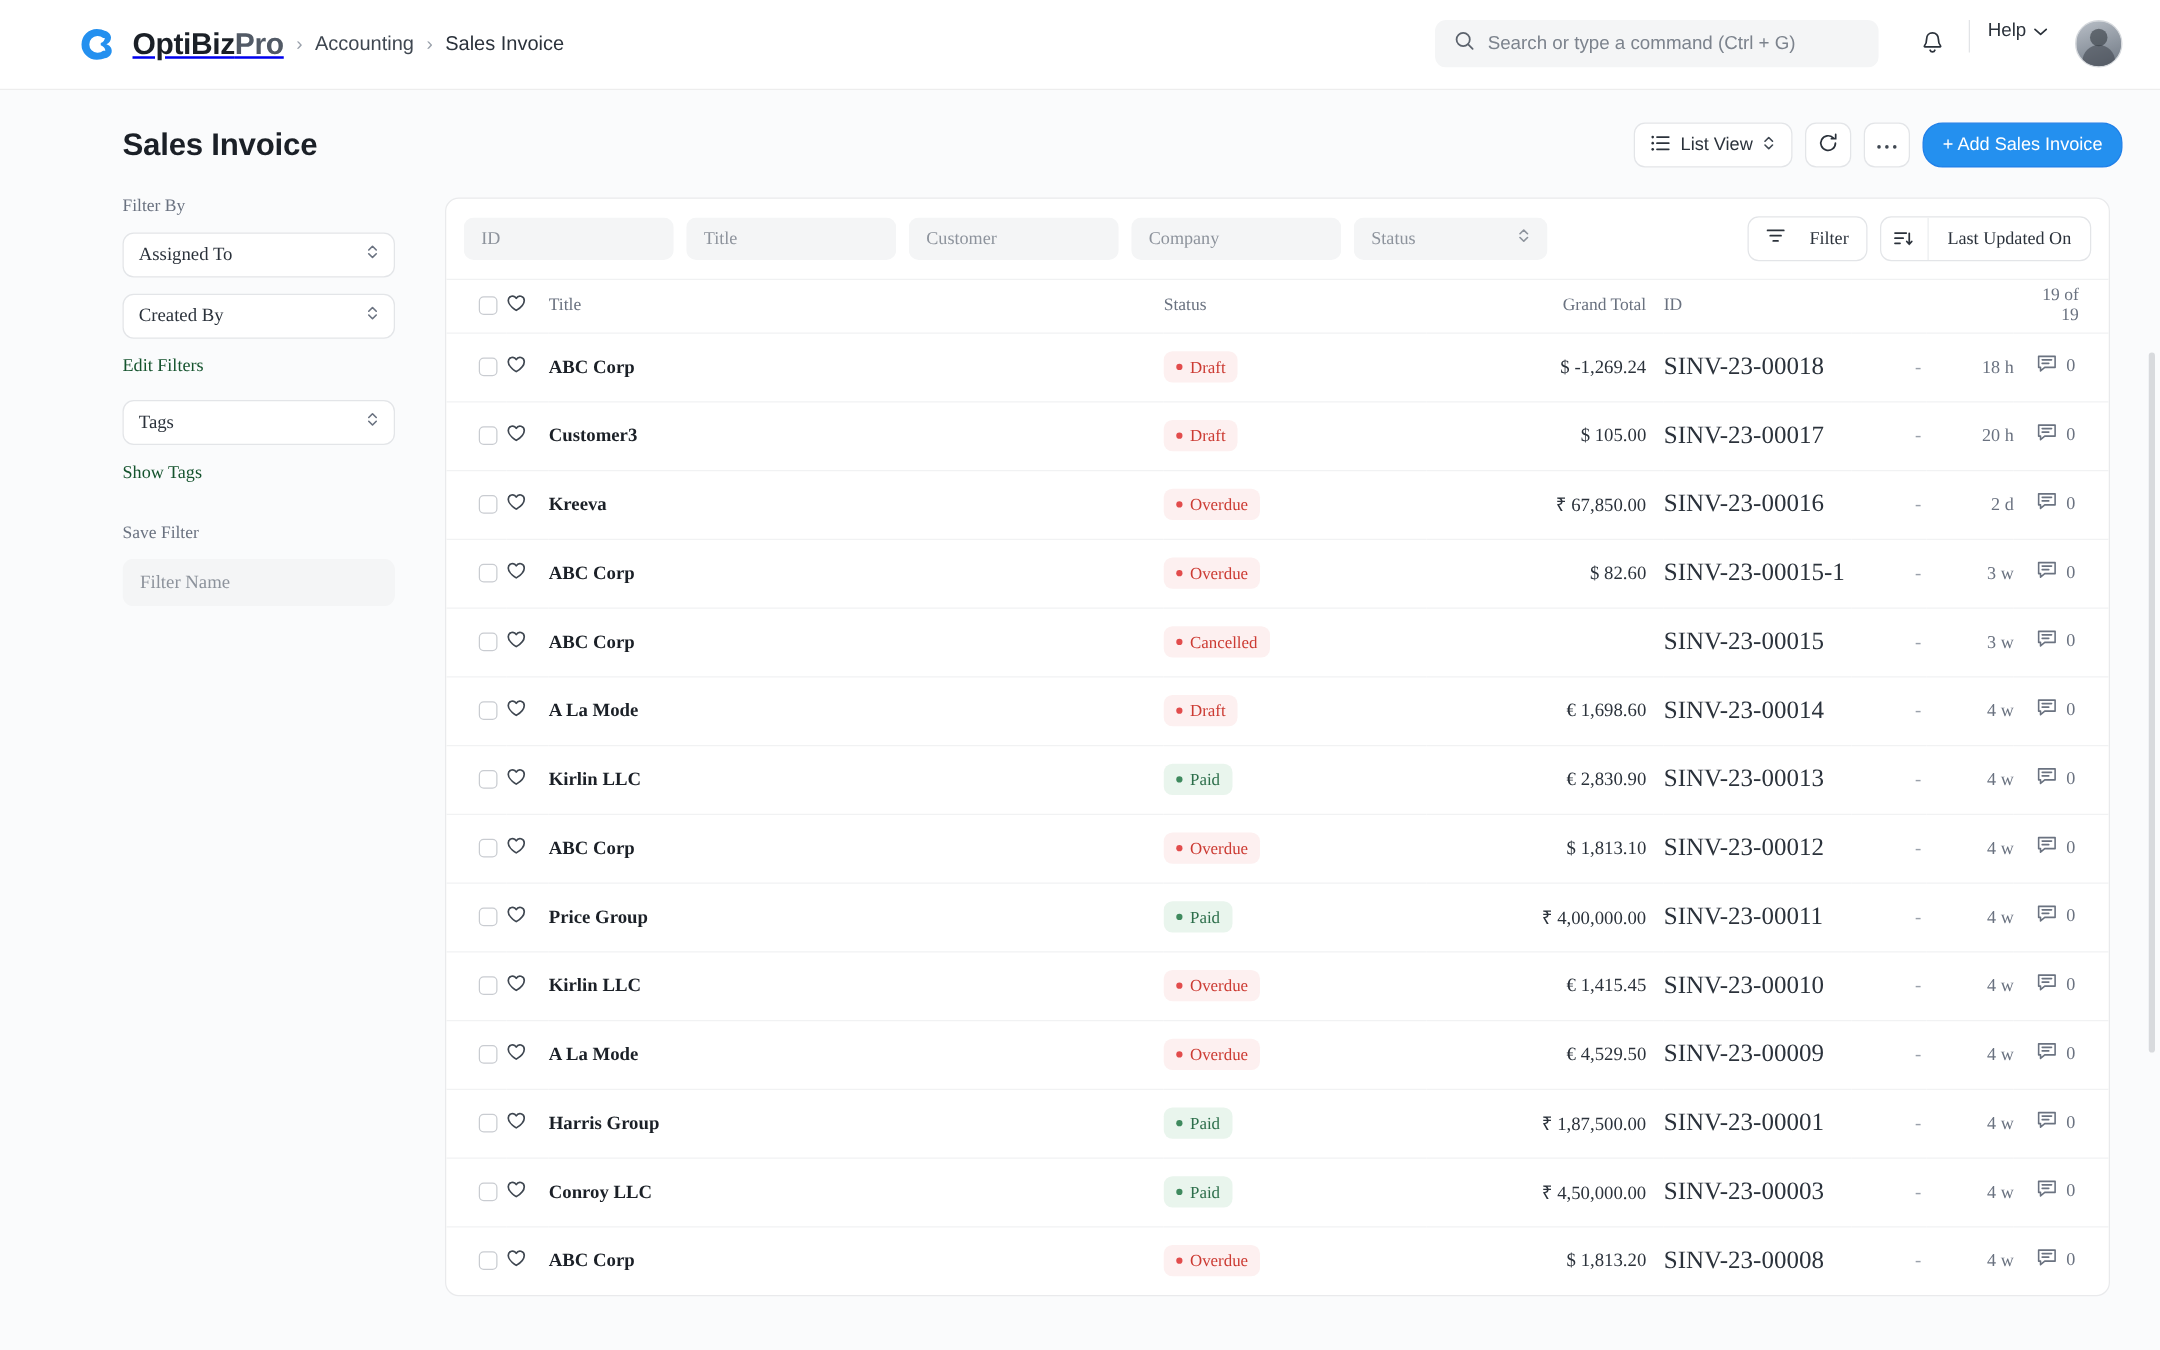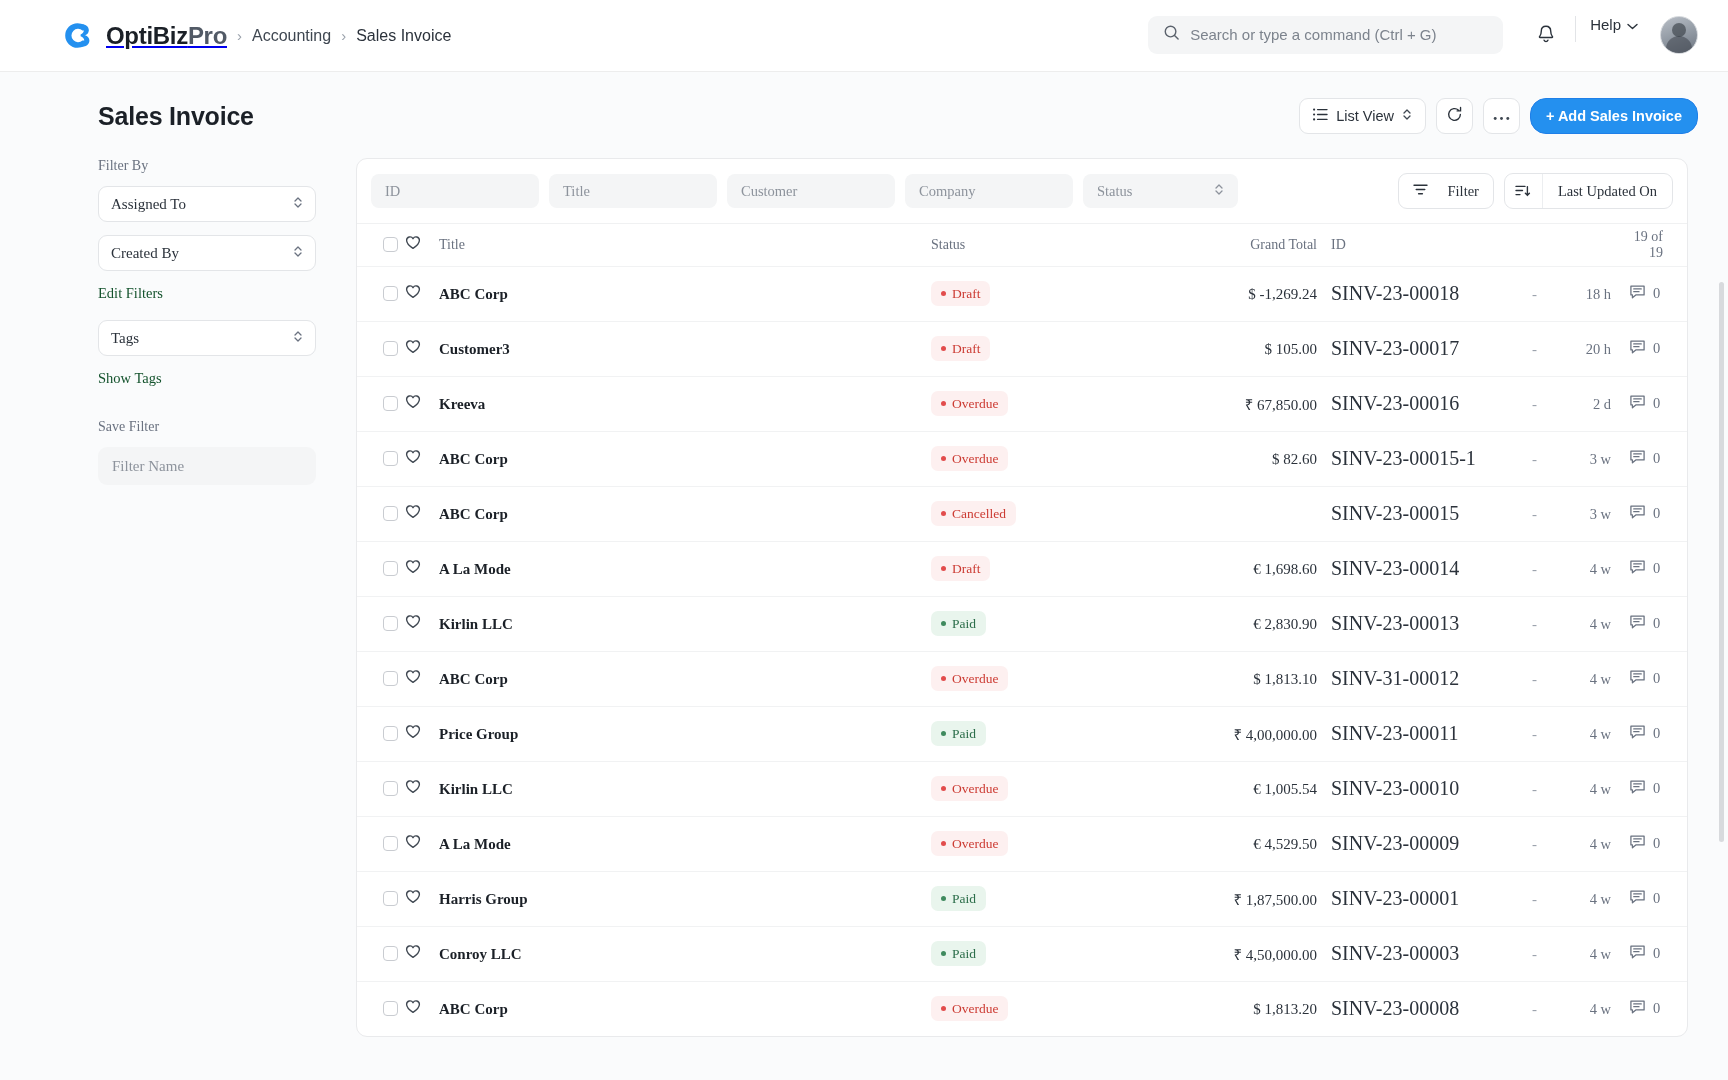--- a/index.html
+++ b/index.html
@@ -85,21 +85,21 @@
   .btn {
     height: 36px; border-radius: 9px; border: 1px solid #e3e5e8;
     background: #fff; display: flex; align-items: center; gap: 8px;
     padding: 0 13px; font-size: 14.5px; color: #2b323b; cursor: pointer;
     white-space: nowrap;
   }
   .btn.square { width: 37px; padding: 0; justify-content: center; }
   .btn-primary {
     height: 36px; border-radius: 16px; border: 1px solid #1f7fe8;
     background: #2490ef; color: #fff; display: flex; align-items: center;
-    padding: 0 15px; font-size: 14.5px; font-weight: 700; cursor: pointer;
+    padding: 0 15px; font-size: 14.5px; font-weight: 400; cursor: pointer;
     white-space: nowrap;
   }
 
   
   .cols { display: flex; padding: 24px 40px 0 98px; gap: 0; font-family: Liberation Serif, serif; }
   .sidebar { width: 258px; flex: 0 0 258px; padding-right: 40px; }
   .content { flex: 1 1 auto; min-width: 0; }
 
   .side-label {
     font-size: 14px; color: #6a7280; margin-bottom: 12px; font-weight: 400;
@@ -626,21 +626,21 @@
                 </td>
                 <td class="c-like"><span><svg width="16" height="15" viewBox="0 0 16 15" fill="none" stroke="#3f4751" stroke-width="1.35" stroke-linejoin="round">
                       <path d="M8 13.3S1.6 9.4 1.6 5.3a3.4 3.4 0 0 1 6.4-1.6 3.4 3.4 0 0 1 6.4 1.6c0 4.1-6.4 8-6.4 8z"></path>
                     </svg></span></td>
                 <td class="c-title"><span class="row-title">ABC Corp</span></td>
                 <td class="c-status"><span class="pill red">
                     <span class="dot"></span>
                     <span>Overdue</span>
                   </span></td>
                 <td class="c-total"><span class="amount">$ 1,813.10</span></td>
-                <td class="c-id"><span class="idtxt">SINV-31-00012</span></td>
+                <td class="c-id"><span class="idtxt">SINV-23-00012</span></td>
                 <td class="c-dash"><span class="dash">-</span></td>
                 <td class="c-time"><span class="time">4 w</span></td>
                 <td class="c-cmt">
                   <span class="cmt">
                     <span><svg width="17" height="16" viewBox="0 0 18 17" fill="none" stroke="#6a7280" stroke-width="1.35" stroke-linejoin="round">
                         <path d="M2 2.2h14v9.4H7.2L3.6 14.6v-3H2z"></path>
                         <line x1="5" y1="5.2" x2="13" y2="5.2" stroke-linecap="round"></line>
                         <line x1="5" y1="8.2" x2="10.6" y2="8.2" stroke-linecap="round"></line>
                       </svg></span>
                     <span>0</span>
@@ -679,21 +679,21 @@
                   <span class="cbox"></span>
                 </td>
                 <td class="c-like"><span><svg width="16" height="15" viewBox="0 0 16 15" fill="none" stroke="#3f4751" stroke-width="1.35" stroke-linejoin="round">
                       <path d="M8 13.3S1.6 9.4 1.6 5.3a3.4 3.4 0 0 1 6.4-1.6 3.4 3.4 0 0 1 6.4 1.6c0 4.1-6.4 8-6.4 8z"></path>
                     </svg></span></td>
                 <td class="c-title"><span class="row-title">Kirlin LLC</span></td>
                 <td class="c-status"><span class="pill red">
                     <span class="dot"></span>
                     <span>Overdue</span>
                   </span></td>
-                <td class="c-total"><span class="amount">€ 1,005.54</span></td>
+                <td class="c-total"><span class="amount">€ 1,415.45</span></td>
                 <td class="c-id"><span class="idtxt">SINV-23-00010</span></td>
                 <td class="c-dash"><span class="dash">-</span></td>
                 <td class="c-time"><span class="time">4 w</span></td>
                 <td class="c-cmt">
                   <span class="cmt">
                     <span><svg width="17" height="16" viewBox="0 0 18 17" fill="none" stroke="#6a7280" stroke-width="1.35" stroke-linejoin="round">
                         <path d="M2 2.2h14v9.4H7.2L3.6 14.6v-3H2z"></path>
                         <line x1="5" y1="5.2" x2="13" y2="5.2" stroke-linecap="round"></line>
                         <line x1="5" y1="8.2" x2="10.6" y2="8.2" stroke-linecap="round"></line>
                       </svg></span>

